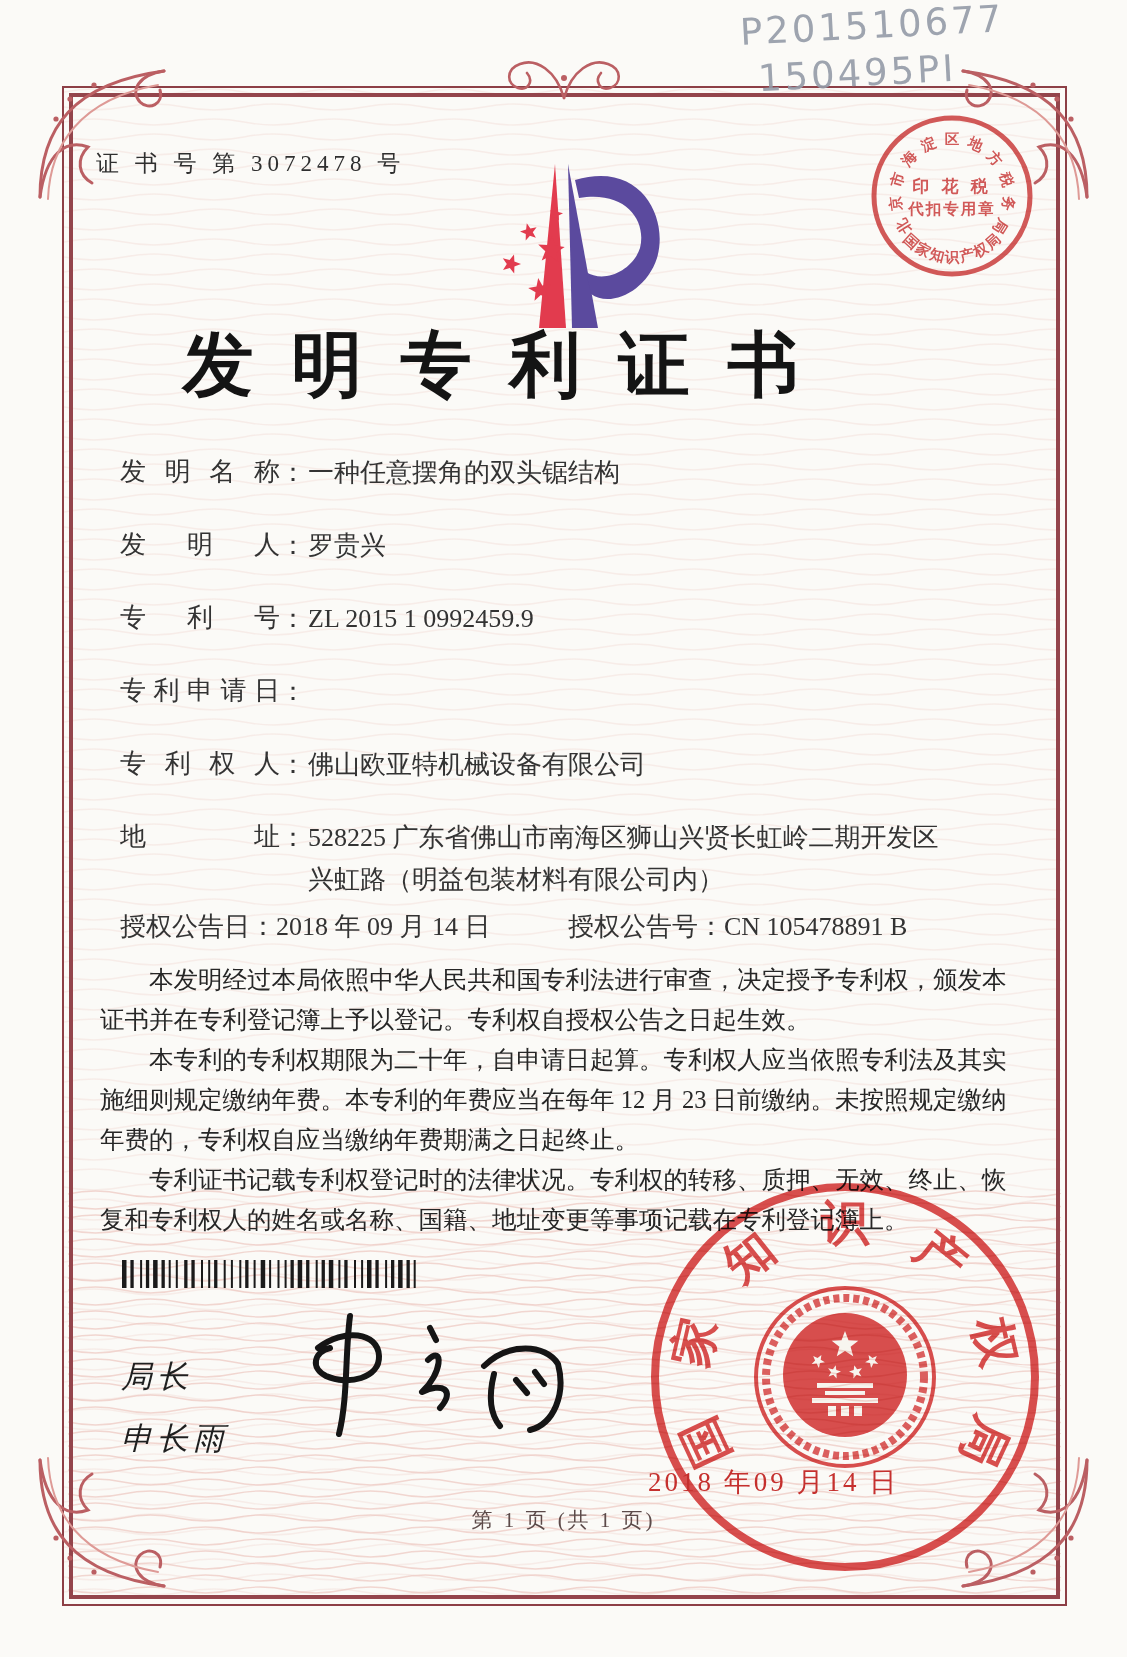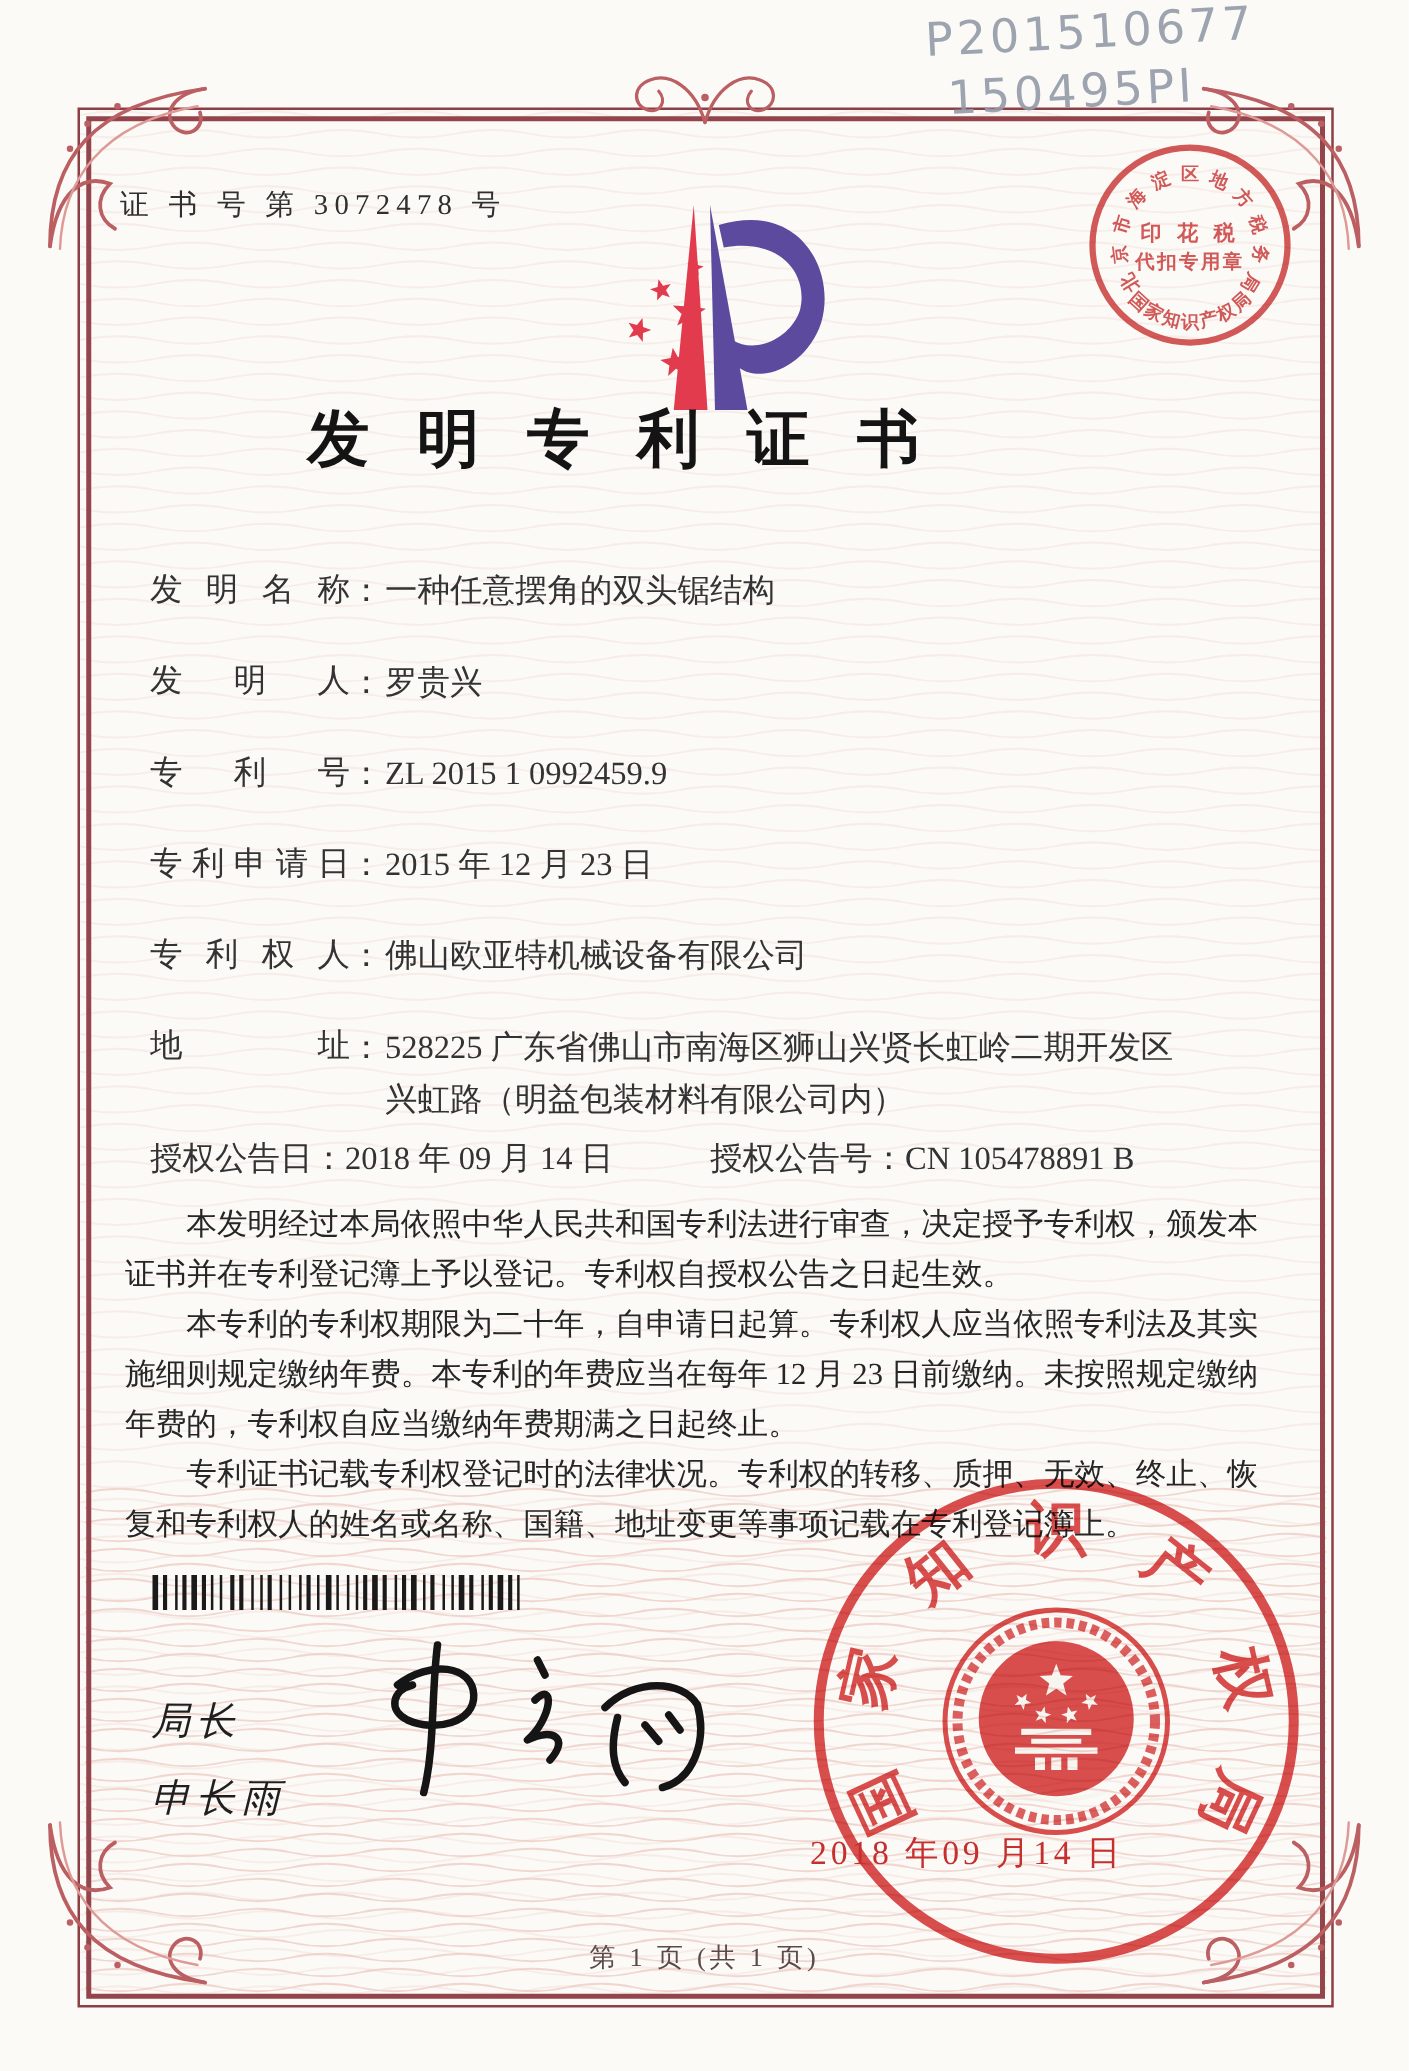--- a/index.html
+++ b/index.html
@@ -29,21 +29,21 @@
   .handwriting{
     position:absolute;z-index:6;color:#949ba8;opacity:.9;
     font-family:"DejaVu Sans",sans-serif;font-size:37px;letter-spacing:3px;
     transform:rotate(-3deg);
   }
   
   .certno{position:absolute;left:96px;top:148px;font-size:23px;letter-spacing:5px;color:#2f2f2f;z-index:3;}
   #logo{position:absolute;left:455px;top:156px;z-index:3;}
   .title{
     position:absolute;left:0;top:318px;width:977px;text-align:center;z-index:3;
-    font-size:50px;font-weight:600;color:#141414;letter-spacing:38px;padding-left:42px;box-sizing:border-box;
+    font-size:71px;font-weight:600;color:#141414;letter-spacing:38px;padding-left:42px;box-sizing:border-box;
   }
   
   #fields{position:absolute;left:120px;top:452px;width:880px;font-size:26px;color:#333;z-index:3;}
   .frow{display:flex;align-items:flex-start;line-height:42px;margin-bottom:31px;}
   .fl{width:160px;text-align:justify;text-align-last:justify;flex:none;font-family:Liberation Mono, monospace;}
   .colon{flex:none;width:28px;}
   .fv{flex:1;white-space:pre-line;}
   .grant-row{position:absolute;left:120px;top:907px;width:900px;display:flex;font-size:26px;color:#333;z-index:3;line-height:40px;}
   .grant-a{width:448px;flex:none;}
   
@@ -52,21 +52,21 @@
   #paragraphs p{margin:0;text-indent:2em;}
   
   #barcode{position:absolute;left:120px;top:1260px;z-index:3;}
   .director{position:absolute;left:121px;top:1356px;z-index:3;
     font-family:"Liberation Sans","DejaVu Sans",sans-serif;font-size:31px;color:#1f1f1f;letter-spacing:5px;font-style:italic;}
   .director div{margin-bottom:20px;}
   #signature{position:absolute;left:288px;top:1302px;z-index:4;}
   #seal{position:absolute;left:640px;top:1172px;z-index:5;mix-blend-mode:multiply;opacity:.92;}
   .seal-date{position:absolute;left:648px;top:1464px;z-index:6;font-size:27px;color:#c5302e;letter-spacing:3px;}
   #tax-stamp{position:absolute;left:866px;top:110px;z-index:5;mix-blend-mode:multiply;opacity:.88;}
-  .footer{position:absolute;left:0;top:1552px;width:1127px;text-align:center;z-index:3;
+  .footer{position:absolute;left:0;top:1506px;width:1127px;text-align:center;z-index:3;
     font-size:21px;color:#5c4a49;letter-spacing:3px;}
 </style>
 </head>
 <body>
 
 <div class="page">
 
   <svg id="waves-all" width="997" height="1512" viewBox="0 0 997 1512">
       <path d="M0 4 q30 -6 60 0 q30 6 60 0 q30 -6 60 0 q30 6 60 0 q30 -6 60 0 q30 6 60 0 q30 -6 60 0 q30 6 60 0 q30 -6 60 0 q30 6 60 0 q30 -6 60 0 q30 6 60 0 q30 -6 60 0 q30 6 60 0 q30 -6 60 0 q30 6 60 0 q30 -6 60 0 q30 6 60 0" fill="none" stroke="#eecac3" stroke-width="1.4" opacity="0.28"></path>
       <path d="M-60 19 q30 -6 60 0 q30 6 60 0 q30 -6 60 0 q30 6 60 0 q30 -6 60 0 q30 6 60 0 q30 -6 60 0 q30 6 60 0 q30 -6 60 0 q30 6 60 0 q30 -6 60 0 q30 6 60 0 q30 -6 60 0 q30 6 60 0 q30 -6 60 0 q30 6 60 0 q30 -6 60 0 q30 6 60 0" fill="none" stroke="#eecac3" stroke-width="1.4" opacity="0.28"></path>
@@ -298,21 +298,20 @@
 
   <div class="frow">
     <div class="fl">专利号</div>
     <div class="colon">：</div>
     <div class="fv">ZL 2015 1 0992459.9</div>
   </div>
 
   <div class="frow">
     <div class="fl">专利申请日</div>
     <div class="colon">：</div>
-    <div class="fv">2015 年 12 月 23 日</div>
   </div>
 
   <div class="frow">
     <div class="fl">专利权人</div>
     <div class="colon">：</div>
     <div class="fv">佛山欧亚特机械设备有限公司</div>
   </div>
 
   <div class="frow">
     <div class="fl">地址</div>

